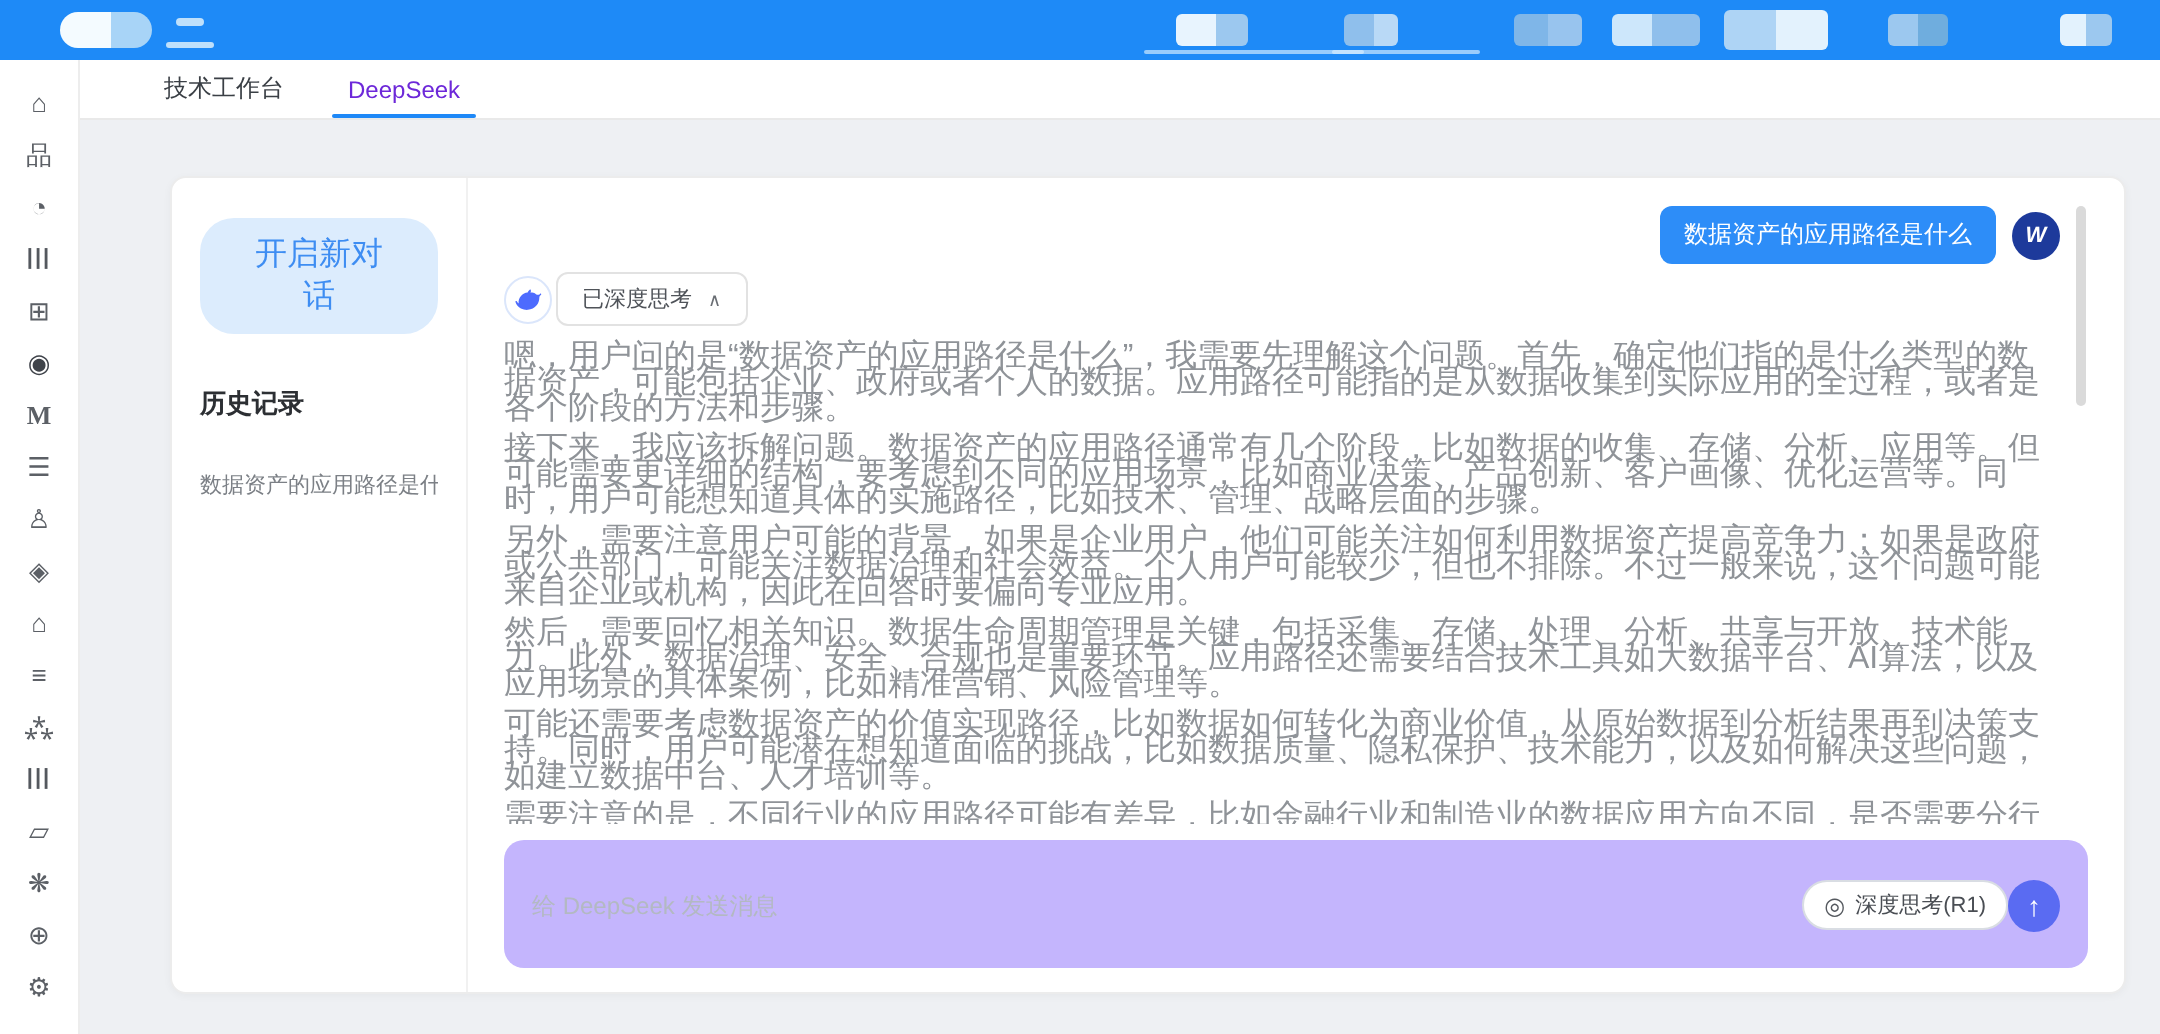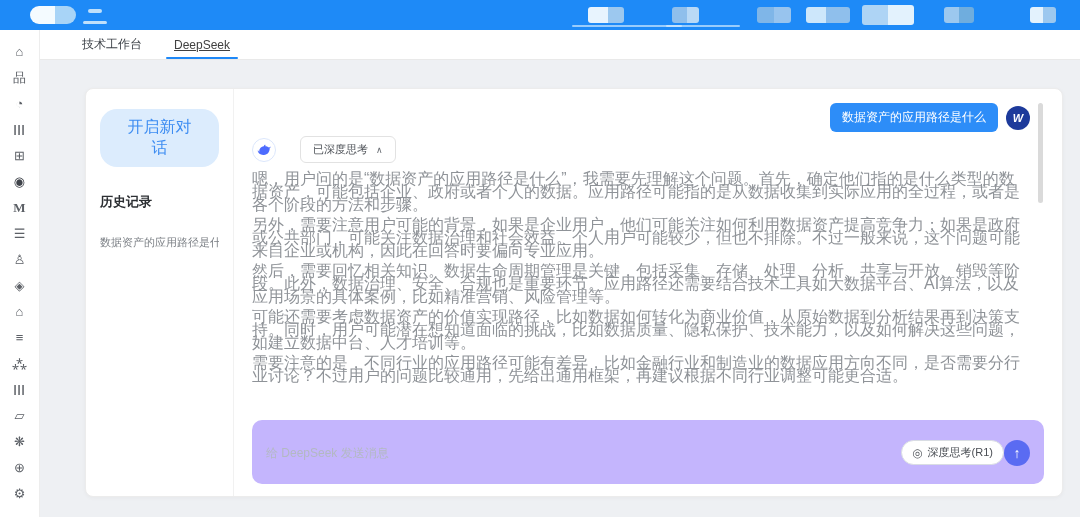--- a/index.html
+++ b/index.html
@@ -31,21 +31,21 @@
              padding-top:14px; gap:11px; z-index:4; }
   .sb-icon { width:16px; height:15px; font-size:13px; line-height:15px; color:#5c6066; text-align:center; cursor:pointer; }
   .sb-icon.pipes { letter-spacing:1px; font-size:11px; font-weight:700; color:#54585e; }
   .sb-icon.serif-m { font-family:"Liberation Serif", serif; font-weight:600; }
   .sb-icon.filled { color:#3f434a; }
 
   
   .tabbar { position:absolute; left:40px; top:30px; width:1040px; height:30px; background:#ffffff;
             border-bottom:1px solid #e9e9e9; display:flex; align-items:stretch; padding-left:26px; z-index:3; }
   .tab { font-size:12px; color:#3a3f45; padding:0 16px; display:flex; align-items:center; cursor:pointer; position:relative; }
-  .tab.active { color:#404040;text-decoration:underline; }
+  .tab.active { color:#6d28d9; }
   .tab.active::after { content:""; position:absolute; left:8px; right:8px; bottom:0; height:2px; background:#1e88f7; border-radius:1px; }
 
   
   .content { position:absolute; left:40px; top:60px; width:1040px; height:457px; background:#eef0f3; }
   .card { position:absolute; left:45px; top:28px; width:978px; height:409px; background:#ffffff;
           border:1px solid #ececec; border-radius:8px; box-shadow:0 1px 4px rgba(0,0,0,.04); display:flex; overflow:hidden; }
 
   
   .history-panel { width:148px; border-right:1px solid #f1f1f1; padding:20px 14px; flex:none; }
   .new-chat { background:#dcecfd; color:#3e8df2; border:none; border-radius:17px; font-size:16px;
@@ -53,21 +53,21 @@
   .history-title { margin-top:26px; font-size:13px; font-weight:700; color:#2c2f33; }
   .history-item { margin-top:24px; font-size:11px; color:#7c8086; cursor:pointer; white-space:nowrap; overflow:hidden; }
 
   
   .chat-panel { flex:1; display:flex; flex-direction:column; padding:14px 18px 12px 18px; min-width:0; }
   .messages { flex:1; position:relative; overflow:hidden; margin-bottom:8px; }
   .user-row { display:flex; justify-content:flex-end; align-items:center; gap:8px; padding-right:14px; }
   .user-bubble { background:#2d8df8; color:#ffffff; font-size:12px; padding:6px 12px; border-radius:6px; }
   .user-avatar { width:24px; height:24px; border-radius:50%; background:#1d3a9b; color:#ffffff;
                  font-size:11px; font-style:italic; font-weight:700; display:flex; align-items:center; justify-content:center; flex:none; }
-  .assistant-row { display:flex; align-items:center; gap:24px; margin-top:4px; }
+  .assistant-row { display:flex; align-items:center; gap:2px; margin-top:4px; }
   .ds-avatar { width:24px; height:24px; border-radius:50%; background:#ffffff; border:1px solid #dbe6fb;
                display:flex; align-items:center; justify-content:center; flex:none; }
   .thought-toggle { background:#ffffff; border:1px solid #e2e2e2; border-radius:6px; color:#4f5359;
                     font-size:11px; padding:5px 12px; display:flex; align-items:center; gap:8px; cursor:pointer; font-family:inherit; }
   .thought-toggle .chev { font-size:9px; color:#6a6e74; }
   .thoughts { margin-top:9px; padding-right:22px; font-size:16px; line-height:13px; color:#8f9398; }
   .thoughts p { margin:0 0 7px 0; }
   .scroll-thumb { position:absolute; right:1px; top:0; width:5px; height:100px; background:#dadada; border-radius:3px; }
 
   
@@ -151,22 +151,23 @@
             </svg>
           </div>
           <button class="thought-toggle">
             <span>已深度思考</span>
             <span class="chev">∧</span>
           </button>
         </div>
 
         <div class="thoughts">
           <p>嗯，用户问的是“数据资产的应用路径是什么”，我需要先理解这个问题。首先，确定他们指的是什么类型的数据资产，可能包括企业、政府或者个人的数据。应用路径可能指的是从数据收集到实际应用的全过程，或者是各个阶段的方法和步骤。</p>
+          <p>接下来，我应该拆解问题。数据资产的应用路径通常有几个阶段，比如数据的收集、存储、分析、应用等。但可能需要更详细的结构，要考虑到不同的应用场景，比如商业决策、产品创新、客户画像、优化运营等。同时，用户可能想知道具体的实施路径，比如技术、管理、战略层面的步骤。</p>
           <p>另外，需要注意用户可能的背景，如果是企业用户，他们可能关注如何利用数据资产提高竞争力；如果是政府或公共部门，可能关注数据治理和社会效益。个人用户可能较少，但也不排除。不过一般来说，这个问题可能来自企业或机构，因此在回答时要偏向专业应用。</p>
-          <p>然后，需要回忆相关知识。数据生命周期管理是关键，包括采集、存储、处理、分析、共享与开放、销毁等阶段。此外，数据治理、安全、合规也是重要环节。应用路径还需要结合技术工具如大数据平台、AI算法，以及应用场景的具体案例，比如精准营销、风险管理等。</p>
+          <p>然后，需要回忆相关知识。数据生命周期管理是关键，包括采集、存储、处理、分析、共享与开放、技术能力。此外，数据治理、安全、合规也是重要环节。应用路径还需要结合技术工具如大数据平台、AI算法，以及应用场景的具体案例，比如精准营销、风险管理等。</p>
           <p>可能还需要考虑数据资产的价值实现路径，比如数据如何转化为商业价值，从原始数据到分析结果再到决策支持。同时，用户可能潜在想知道面临的挑战，比如数据质量、隐私保护、技术能力，以及如何解决这些问题，如建立数据中台、人才培训等。</p>
           <p>需要注意的是，不同行业的应用路径可能有差异，比如金融行业和制造业的数据应用方向不同，是否需要分行业讨论？不过用户的问题比较通用，先给出通用框架，再建议根据不同行业调整可能更合适。</p>
 
         </div>
 
         <div class="scroll-thumb"></div>
       </div>
 
       <div class="composer">
         <input class="composer-input" type="text" placeholder="给 DeepSeek 发送消息" style="">

